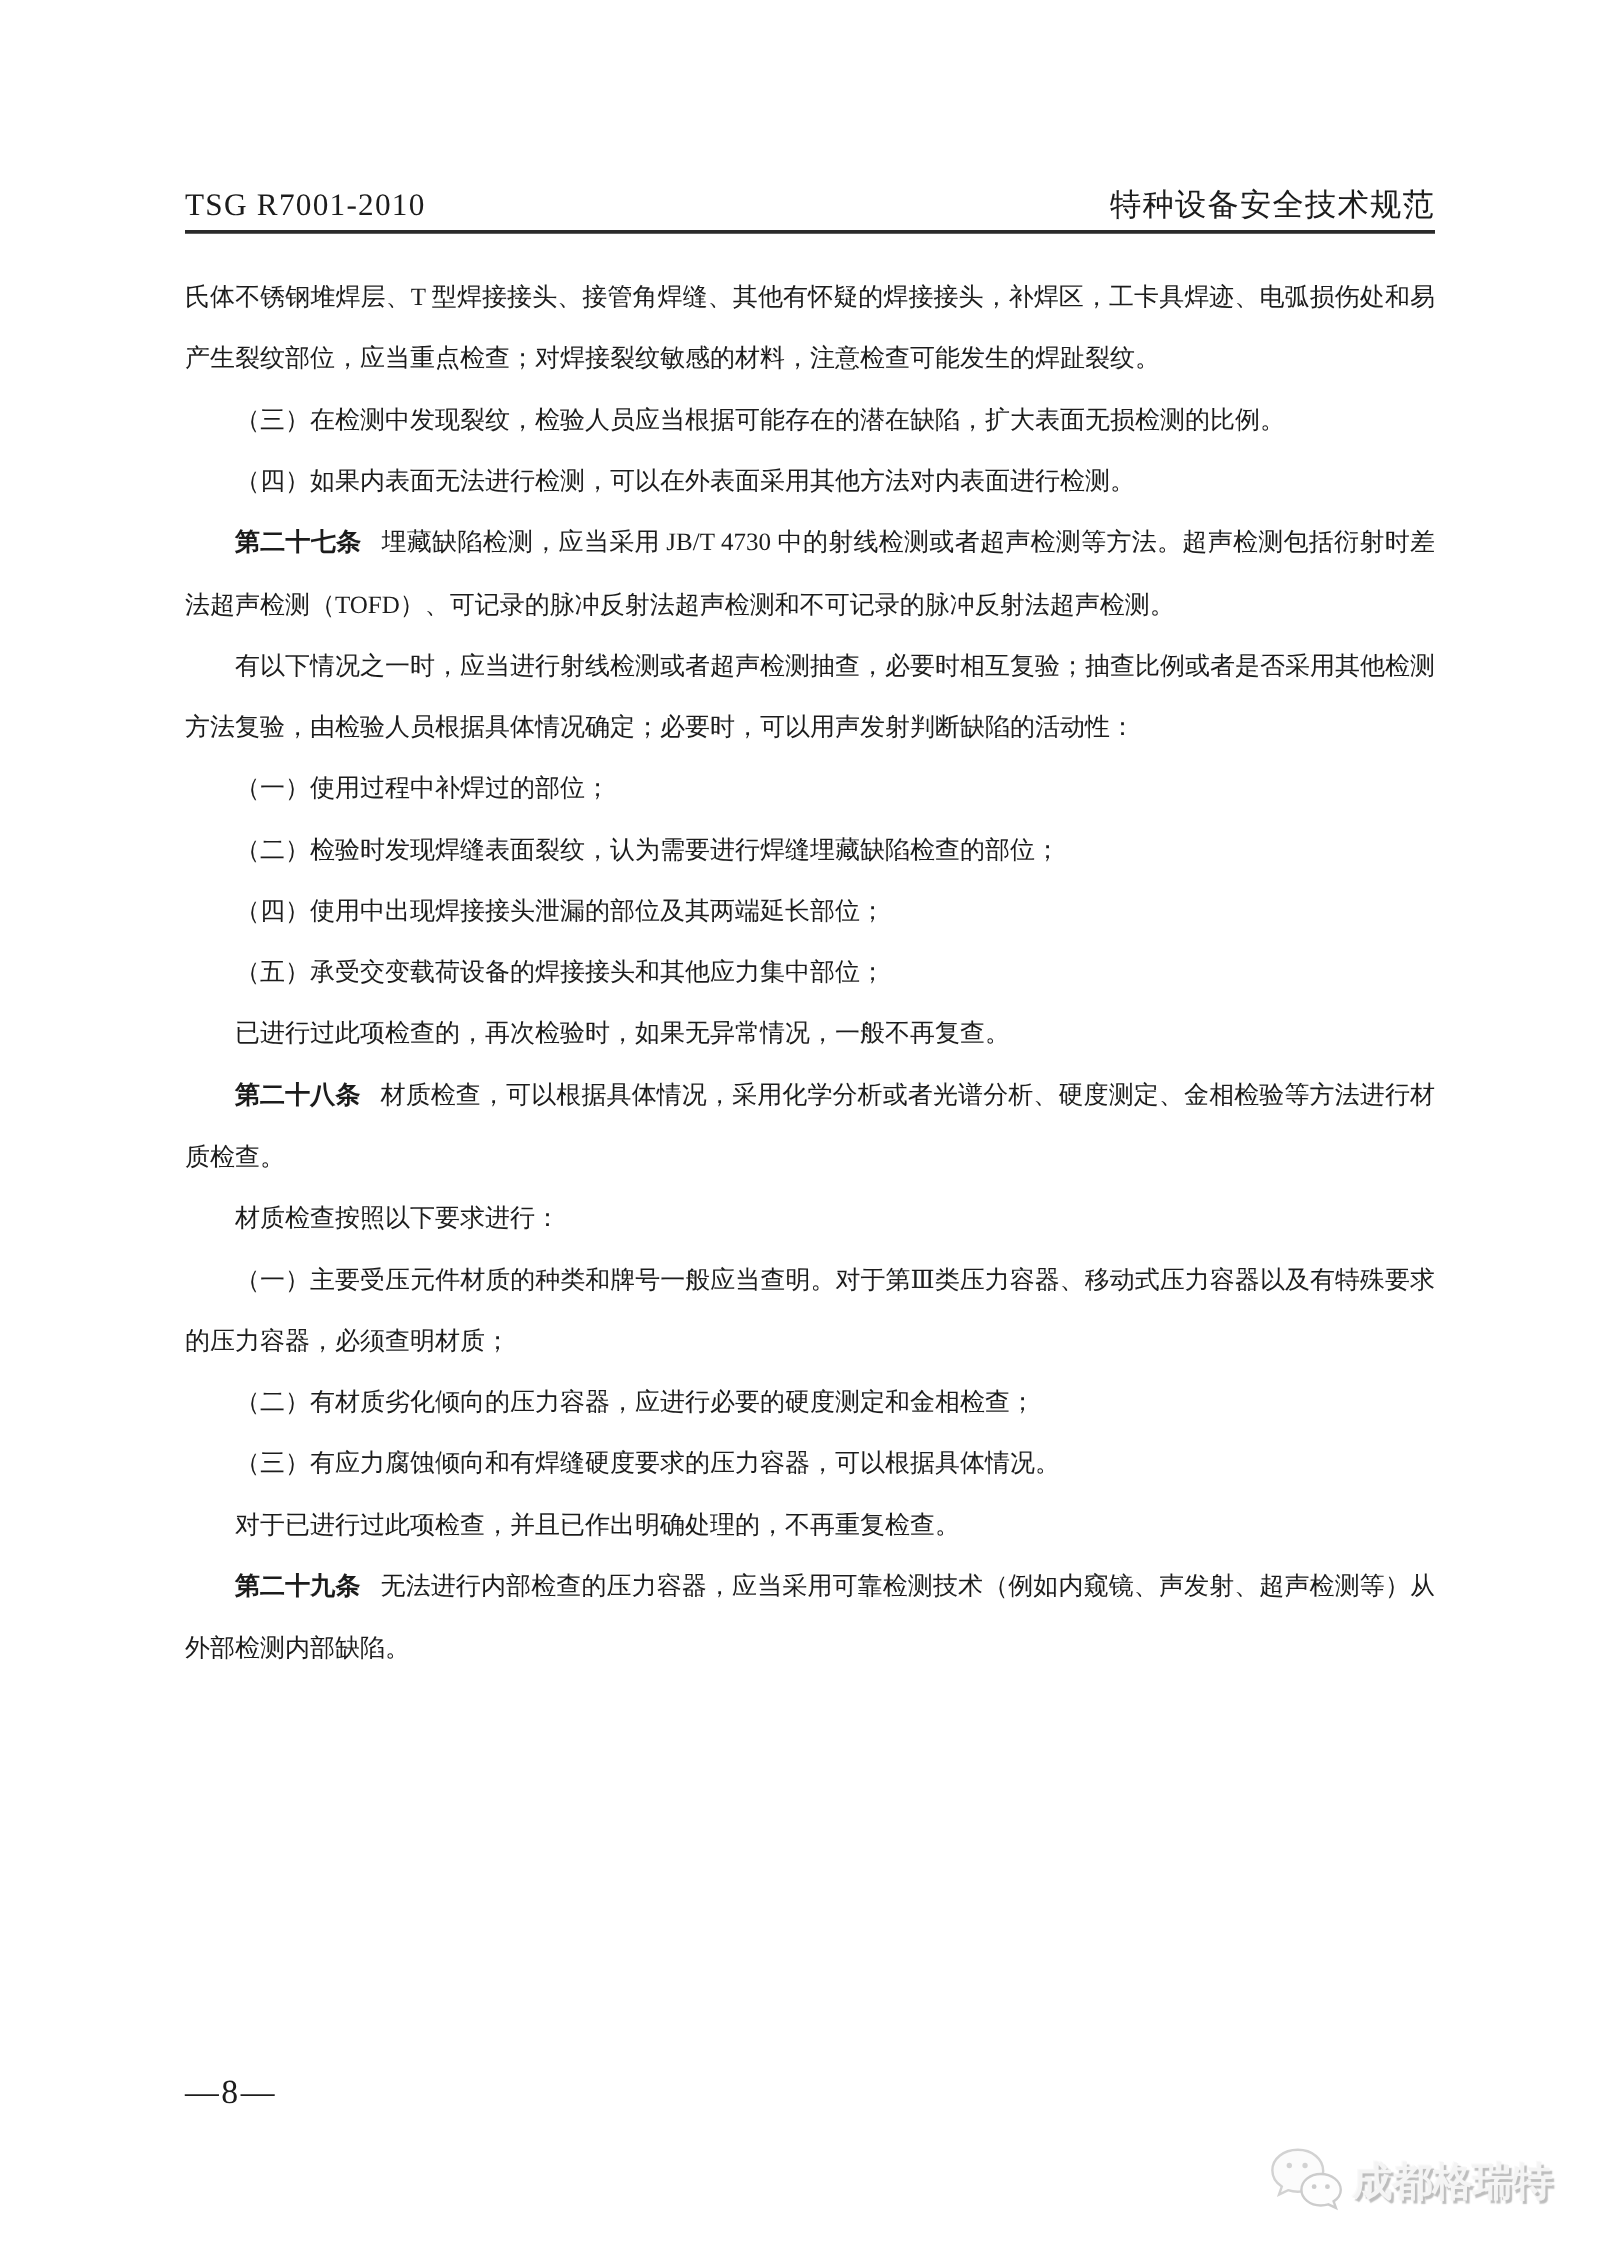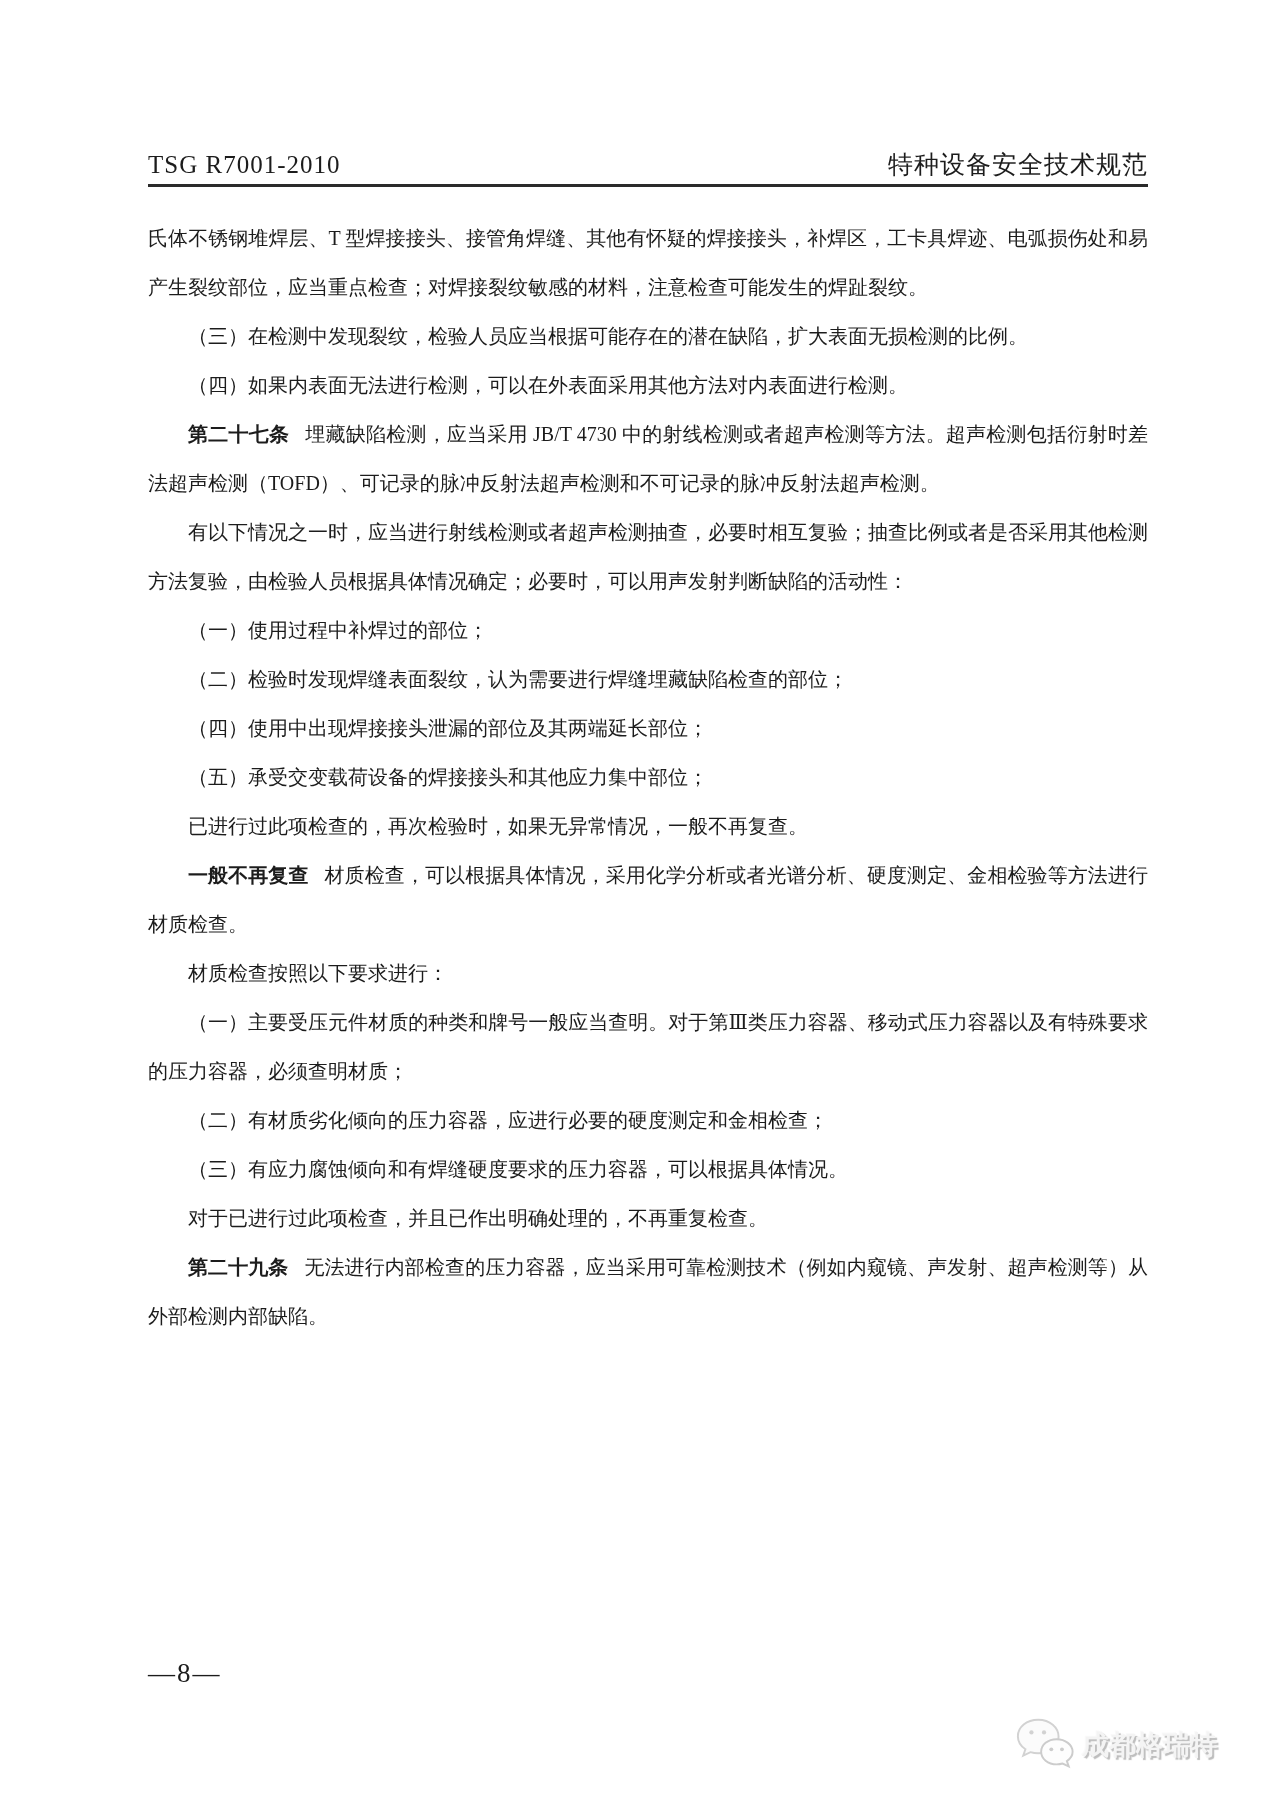--- a/index.html
+++ b/index.html
@@ -45,21 +45,21 @@
     text-justify: inter-character;
   }
   .para {
     margin: 0;
     padding: 0;
   }
   .para.indent {
     text-indent: 2em;
   }
   .lead {
-    font-family: Liberation Sans, sans-serif;
+    font-family: Liberation Mono, monospace;
     font-weight: bold;
     margin-right: 0.8em;
   }
   .page-number {
     position: absolute;
     left: 148px;
     top: 1658px;
     font-size: 27px;
     letter-spacing: 2px;
   }
@@ -72,21 +72,21 @@
     gap: 6px;
   }
   .wm-icon {
     width: 62px;
     height: 62px;
     flex: 0 0 auto;
   }
   .wm-text {
     font-family: "Liberation Sans", "DejaVu Sans", sans-serif;
     font-weight: bold;
-    font-size: 27px;
+    font-size: 32px;
     line-height: 62px;
     white-space: nowrap;
     color: #f4f4f4;
     text-shadow: 2px 2px 1px #bdbdbd, -1px -1px 0 #fafafa;
   }
 </style>
 </head>
 <body>
 
 <div class="page-inner">
@@ -100,21 +100,21 @@
     <p class="para"><span>氏体不锈钢堆焊层、T 型焊接接头、接管角焊缝、其他有怀疑的焊接接头，补焊区，工卡具焊迹、电弧损伤处和易产生裂纹部位，应当重点检查；对焊接裂纹敏感的材料，注意检查可能发生的焊趾裂纹。</span></p>
     <p class="para indent"><span>（三）在检测中发现裂纹，检验人员应当根据可能存在的潜在缺陷，扩大表面无损检测的比例。</span></p>
     <p class="para indent"><span>（四）如果内表面无法进行检测，可以在外表面采用其他方法对内表面进行检测。</span></p>
     <p class="para indent"><b class="lead">第二十七条</b><span>埋藏缺陷检测，应当采用 JB/T 4730 中的射线检测或者超声检测等方法。超声检测包括衍射时差法超声检测（TOFD）、可记录的脉冲反射法超声检测和不可记录的脉冲反射法超声检测。</span></p>
     <p class="para indent"><span>有以下情况之一时，应当进行射线检测或者超声检测抽查，必要时相互复验；抽查比例或者是否采用其他检测方法复验，由检验人员根据具体情况确定；必要时，可以用声发射判断缺陷的活动性：</span></p>
     <p class="para indent"><span>（一）使用过程中补焊过的部位；</span></p>
     <p class="para indent"><span>（二）检验时发现焊缝表面裂纹，认为需要进行焊缝埋藏缺陷检查的部位；</span></p>
     <p class="para indent"><span>（四）使用中出现焊接接头泄漏的部位及其两端延长部位；</span></p>
     <p class="para indent"><span>（五）承受交变载荷设备的焊接接头和其他应力集中部位；</span></p>
     <p class="para indent"><span>已进行过此项检查的，再次检验时，如果无异常情况，一般不再复查。</span></p>
-    <p class="para indent"><b class="lead">一般不再复查</b><span>材质检查，可以根据具体情况，采用化学分析或者光谱分析、硬度测定、金相检验等方法进行材质检查。</span></p>
+    <p class="para indent"><b class="lead">第二十八条</b><span>材质检查，可以根据具体情况，采用化学分析或者光谱分析、硬度测定、金相检验等方法进行材质检查。</span></p>
     <p class="para indent"><span>材质检查按照以下要求进行：</span></p>
     <p class="para indent"><span>（一）主要受压元件材质的种类和牌号一般应当查明。对于第Ⅲ类压力容器、移动式压力容器以及有特殊要求的压力容器，必须查明材质；</span></p>
     <p class="para indent"><span>（二）有材质劣化倾向的压力容器，应进行必要的硬度测定和金相检查；</span></p>
     <p class="para indent"><span>（三）有应力腐蚀倾向和有焊缝硬度要求的压力容器，可以根据具体情况。</span></p>
     <p class="para indent"><span>对于已进行过此项检查，并且已作出明确处理的，不再重复检查。</span></p>
     <p class="para indent"><b class="lead">第二十九条</b><span>无法进行内部检查的压力容器，应当采用可靠检测技术（例如内窥镜、声发射、超声检测等）从外部检测内部缺陷。</span></p>
   </main>
 
 </div>
 

